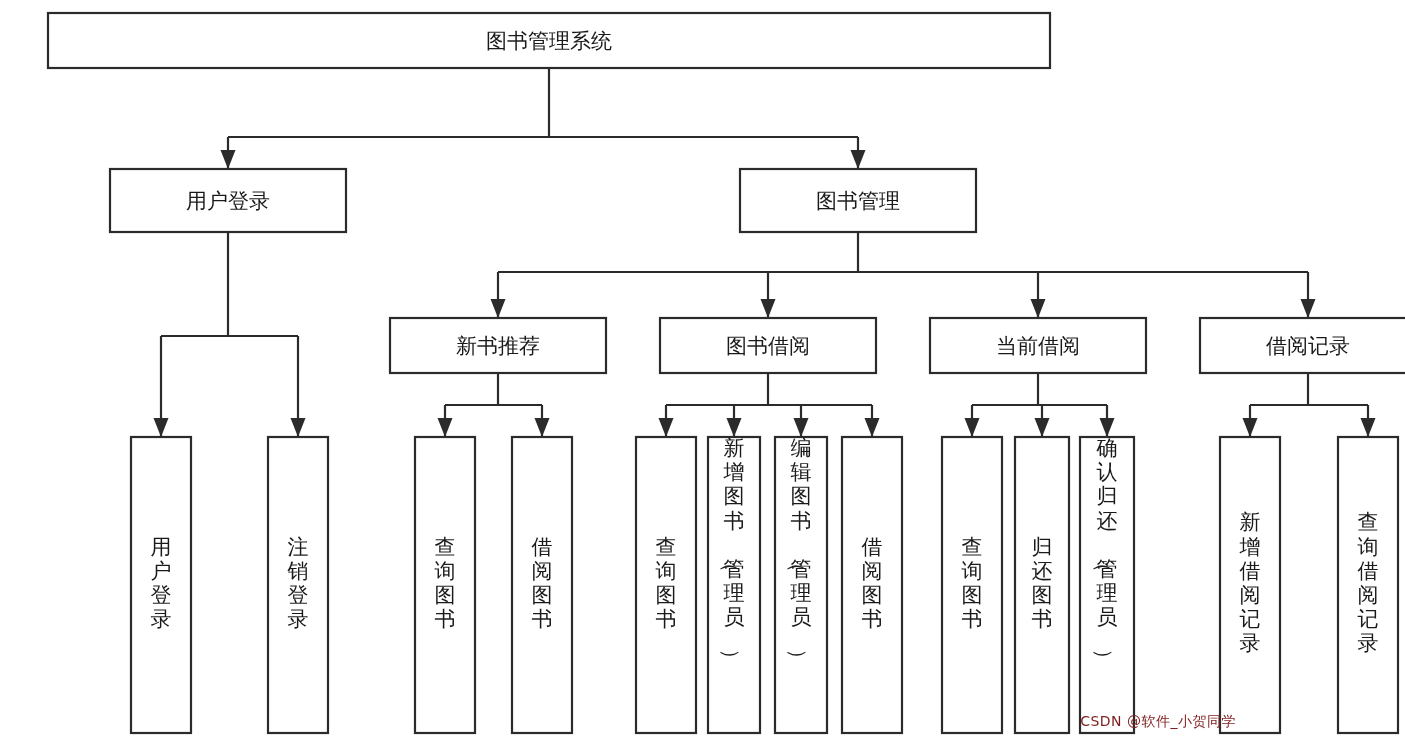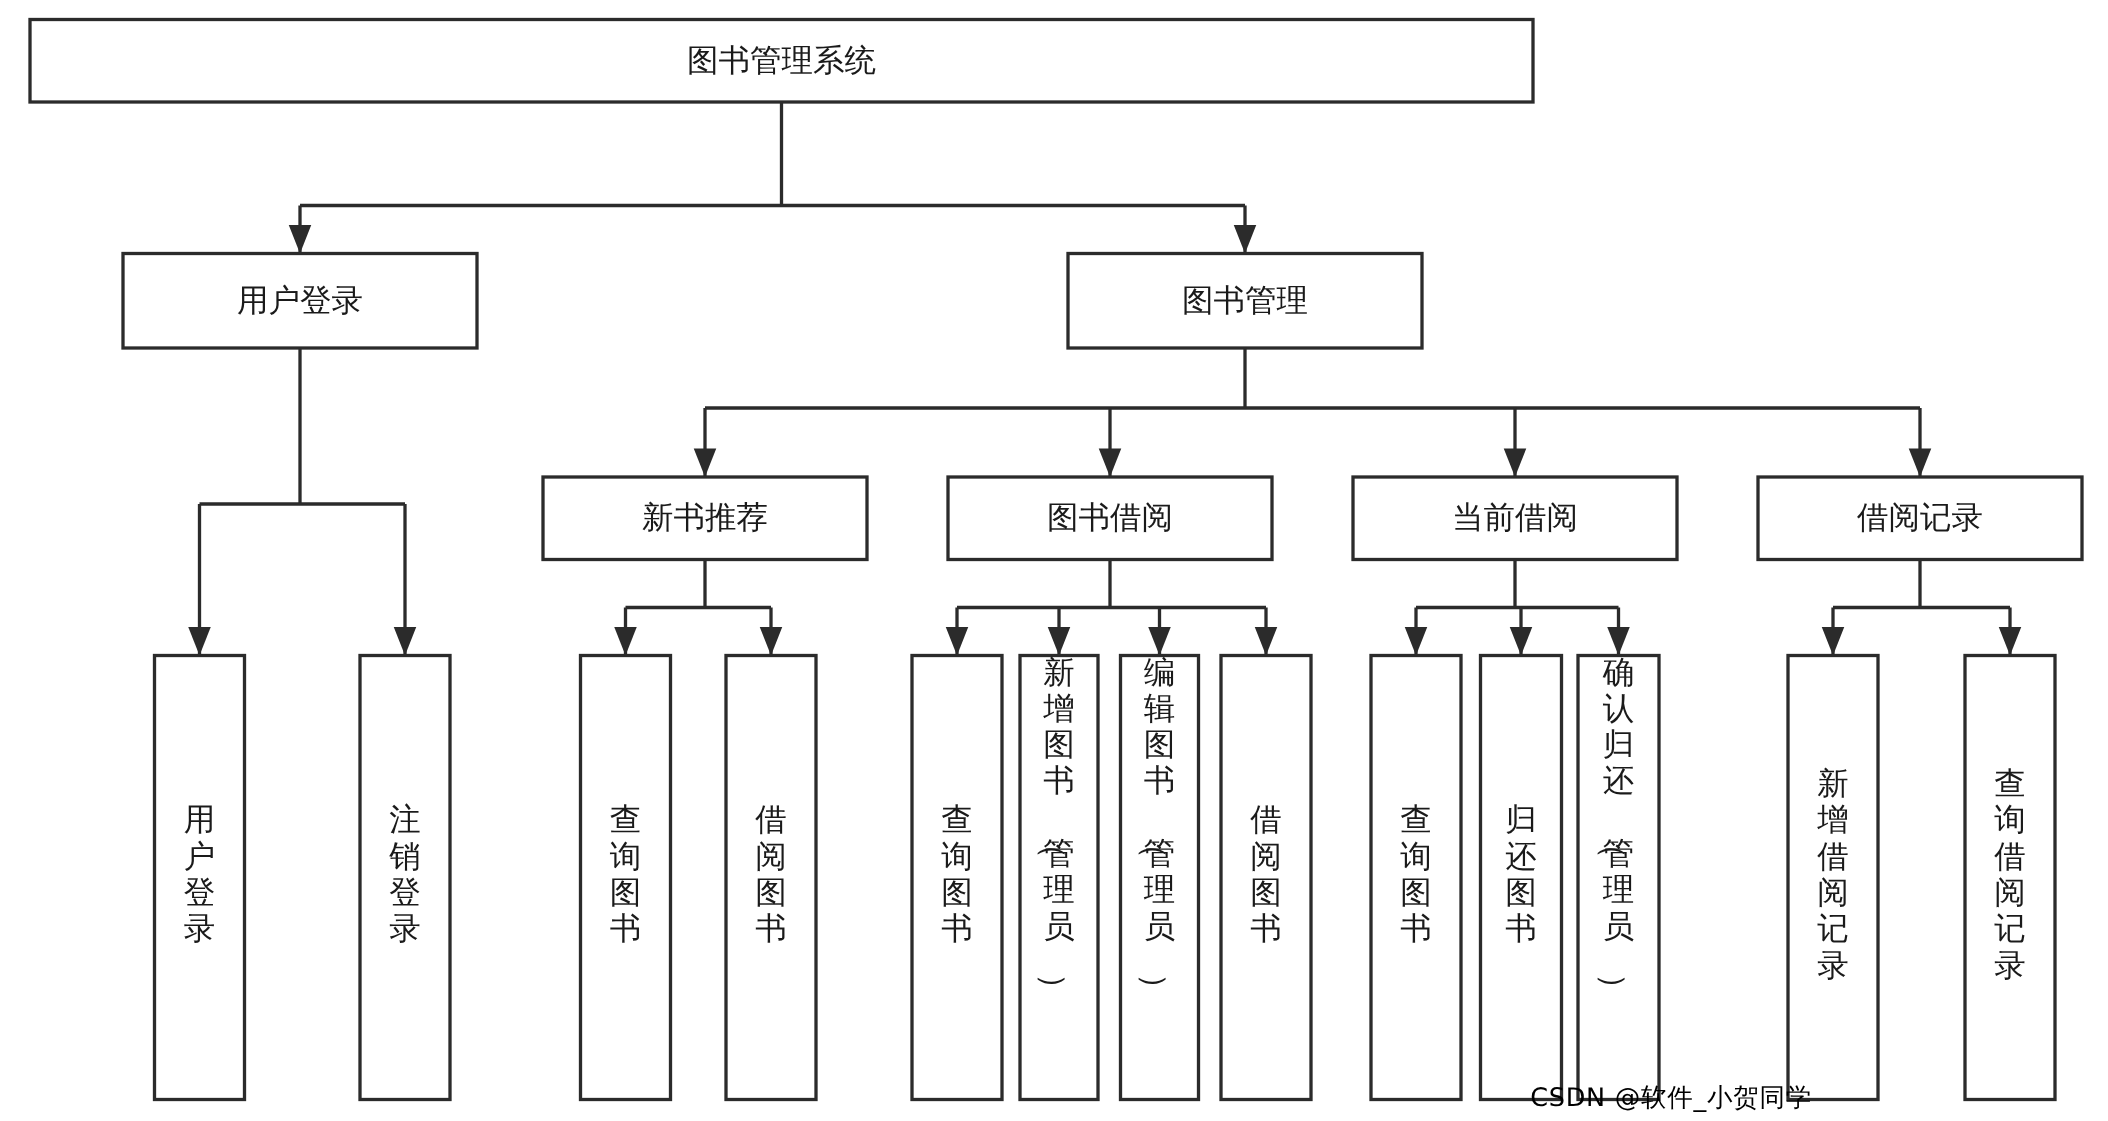--- a/index.html
+++ b/index.html
@@ -13,20 +13,21 @@
     height: 747px;
     font-family: "DejaVu Sans", "Liberation Sans", sans-serif;
     overflow: hidden;
     position: relative;
   }
   #diagram-root {
     position: relative;
     width: 1216px;
     height: 747px;
     background: #ffffff;
+    margin-left: 28px;
   }
   svg#diagram-canvas {
     position: absolute;
     left: 0;
     top: 0;
     width: 1405px;
     height: 747px;
     display: block;
   }
   .node-box {
@@ -53,24 +54,24 @@
   }
   .node-label-v {
     font-family: "DejaVu Sans", "Liberation Sans", sans-serif;
     font-size: 21px;
     fill: #1a1a1a;
     text-anchor: middle;
   }
   .watermark-text {
     position: absolute;
     right: 8px;
-    bottom: 4px;
-    font-family: "DejaVu Sans", "Liberation Sans", sans-serif;
-    font-size: 17px;
-    color: #000000;
+    bottom: 16px;
+    font-family: "DejaVu Sans", "Liberation Sans", sans-serif;
+    font-size: 14px;
+    color: #7f1d1d;
     letter-spacing: 0.5px;
     white-space: nowrap;
     user-select: none;
   }
 </style>
 </head>
 <body>
 
 <div id="diagram-root">
   <svg id="diagram-canvas" viewBox="0 0 1405 747">

